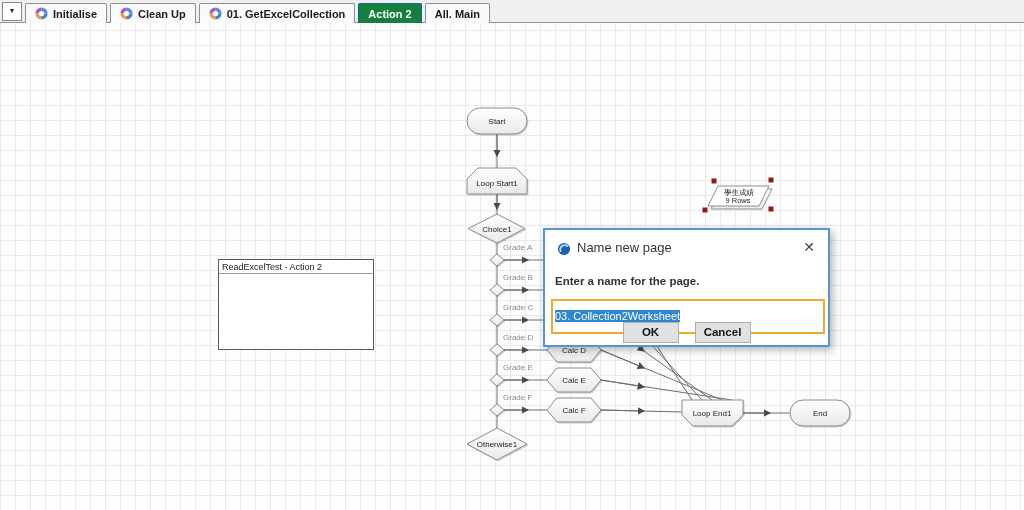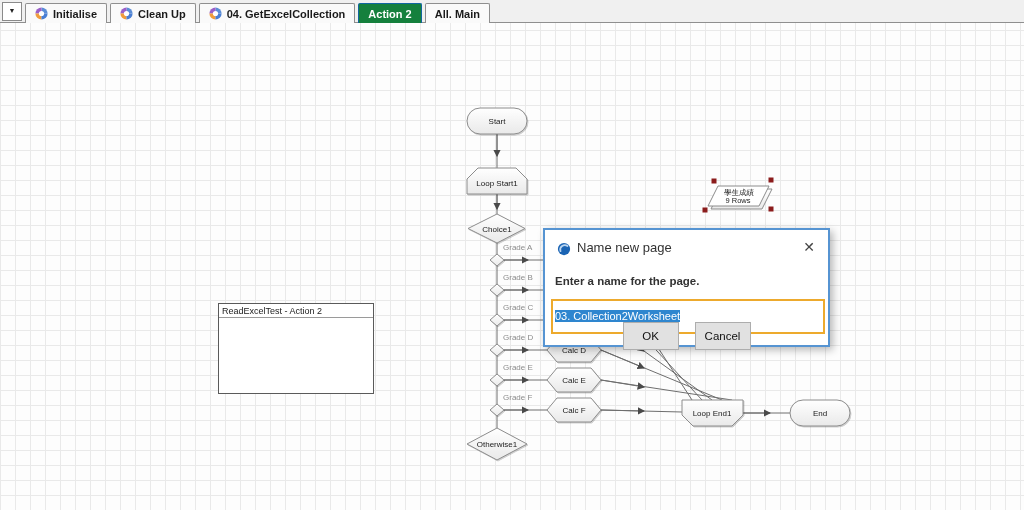--- a/index.html
+++ b/index.html
@@ -24,41 +24,41 @@
                      linear-gradient(90deg,#e9e9e9 1px,transparent 1px);
     background-size:15px 15px;background-position:0 7px;}
   .flow-svg{position:absolute;top:0;left:0;z-index:1;}
   .flow-svg text{font-family:"Liberation Sans",sans-serif;}
   .stage-label{font-size:8px;fill:#1a1a1a;}
   .grade-label{font-size:8px;fill:#8a8a8a;}
   .coll-label{font-size:7.5px;fill:#1a1a1a;}
 
   
   .note-box{position:absolute;left:218px;top:259px;width:156px;height:91px;background:#fff;
-            border:1px solid #5a5a5a;box-sizing:border-box;z-index:2;margin-top:44px;}
+            border:1px solid #5a5a5a;box-sizing:border-box;z-index:2;}
   .note-box .hdr{display:block;font-size:9px;color:#222;padding:2px 3px 1px 3px;
             border-bottom:1px solid #9a9a9a;white-space:nowrap;overflow:hidden;}
 
   
   .dialog{position:absolute;left:543px;top:228px;width:287px;height:119px;background:#fff;
           border:2px solid #5694d2;box-sizing:border-box;z-index:10;
           box-shadow:3px 3px 8px rgba(0,0,0,0.28);}
   .dlg-header{position:absolute;left:0;top:0;right:0;height:32px;cursor:default;}
   .dlg-icon{position:absolute;left:12px;top:12px;}
   .dlg-title{position:absolute;left:32px;top:10px;font-size:13px;color:#333;}
   .dlg-close{position:absolute;right:10px;top:8px;width:18px;height:18px;font-size:14px;line-height:18px;
              text-align:center;color:#444;cursor:pointer;}
   .dlg-msg{position:absolute;left:10px;top:45px;font-size:11.5px;color:#333;font-weight:bold;}
   .dlg-input{position:absolute;left:6px;top:69px;width:266px;height:13px;border:2px solid #edaa2d;
              background:#fff;font-size:11px;padding:9px 2px;line-height:13px;white-space:nowrap;overflow:hidden;}
   .dlg-input .sel{background:#2e86cf;color:#fff;}
   .dlg-buttons{position:absolute;left:0;right:0;top:92px;display:flex;justify-content:center;gap:16px;}
-  .dlg-btn{min-width:56px;height:28px;background:#e1e1e1;border:1px solid #adadad;font-size:11.5px;
+  .dlg-btn{min-width:56px;height:21px;background:#e1e1e1;border:1px solid #adadad;font-size:11.5px;
            color:#111;text-align:center;line-height:19px;box-sizing:border-box;padding:0 0;cursor:pointer;
-           font-family:"Liberation Sans",sans-serif;}
+           font-family:"Liberation Sans",sans-serif;font-weight:bold;}
 </style>
 </head>
 <body>
 
 <div class="app">
 
   <div class="tabbar">
     <div class="overflow-btn">
       <span>▼</span>
     </div>
@@ -90,21 +90,21 @@
       <div class="tab">
         <span>
             <svg width="13" height="13" viewBox="0 0 16 16">
               <path d="M8 .5A7.5 7.5 0 0 1 15.5 8L8 8Z" fill="#5b8dd6"></path>
               <path d="M.5 8A7.5 7.5 0 0 1 8 .5L8 8Z" fill="#9a5fc8"></path>
               <path d="M8 15.5A7.5 7.5 0 0 1 .5 8L8 8Z" fill="#f09c3c"></path>
               <path d="M15.5 8A7.5 7.5 0 0 1 8 15.5L8 8Z" fill="#4a7fd4"></path>
               <circle cx="8" cy="8" r="3.2" fill="#fff"></circle>
             </svg>
           </span>
-        <span>04. GetExcelCollection</span>
+        <span>01. GetExcelCollection</span>
       </div>
       <div class="tab active">
         <span>Action 2</span>
       </div>
       <div class="tab">
         <span>All. Main</span>
       </div>
     </div>
   </div>
 

